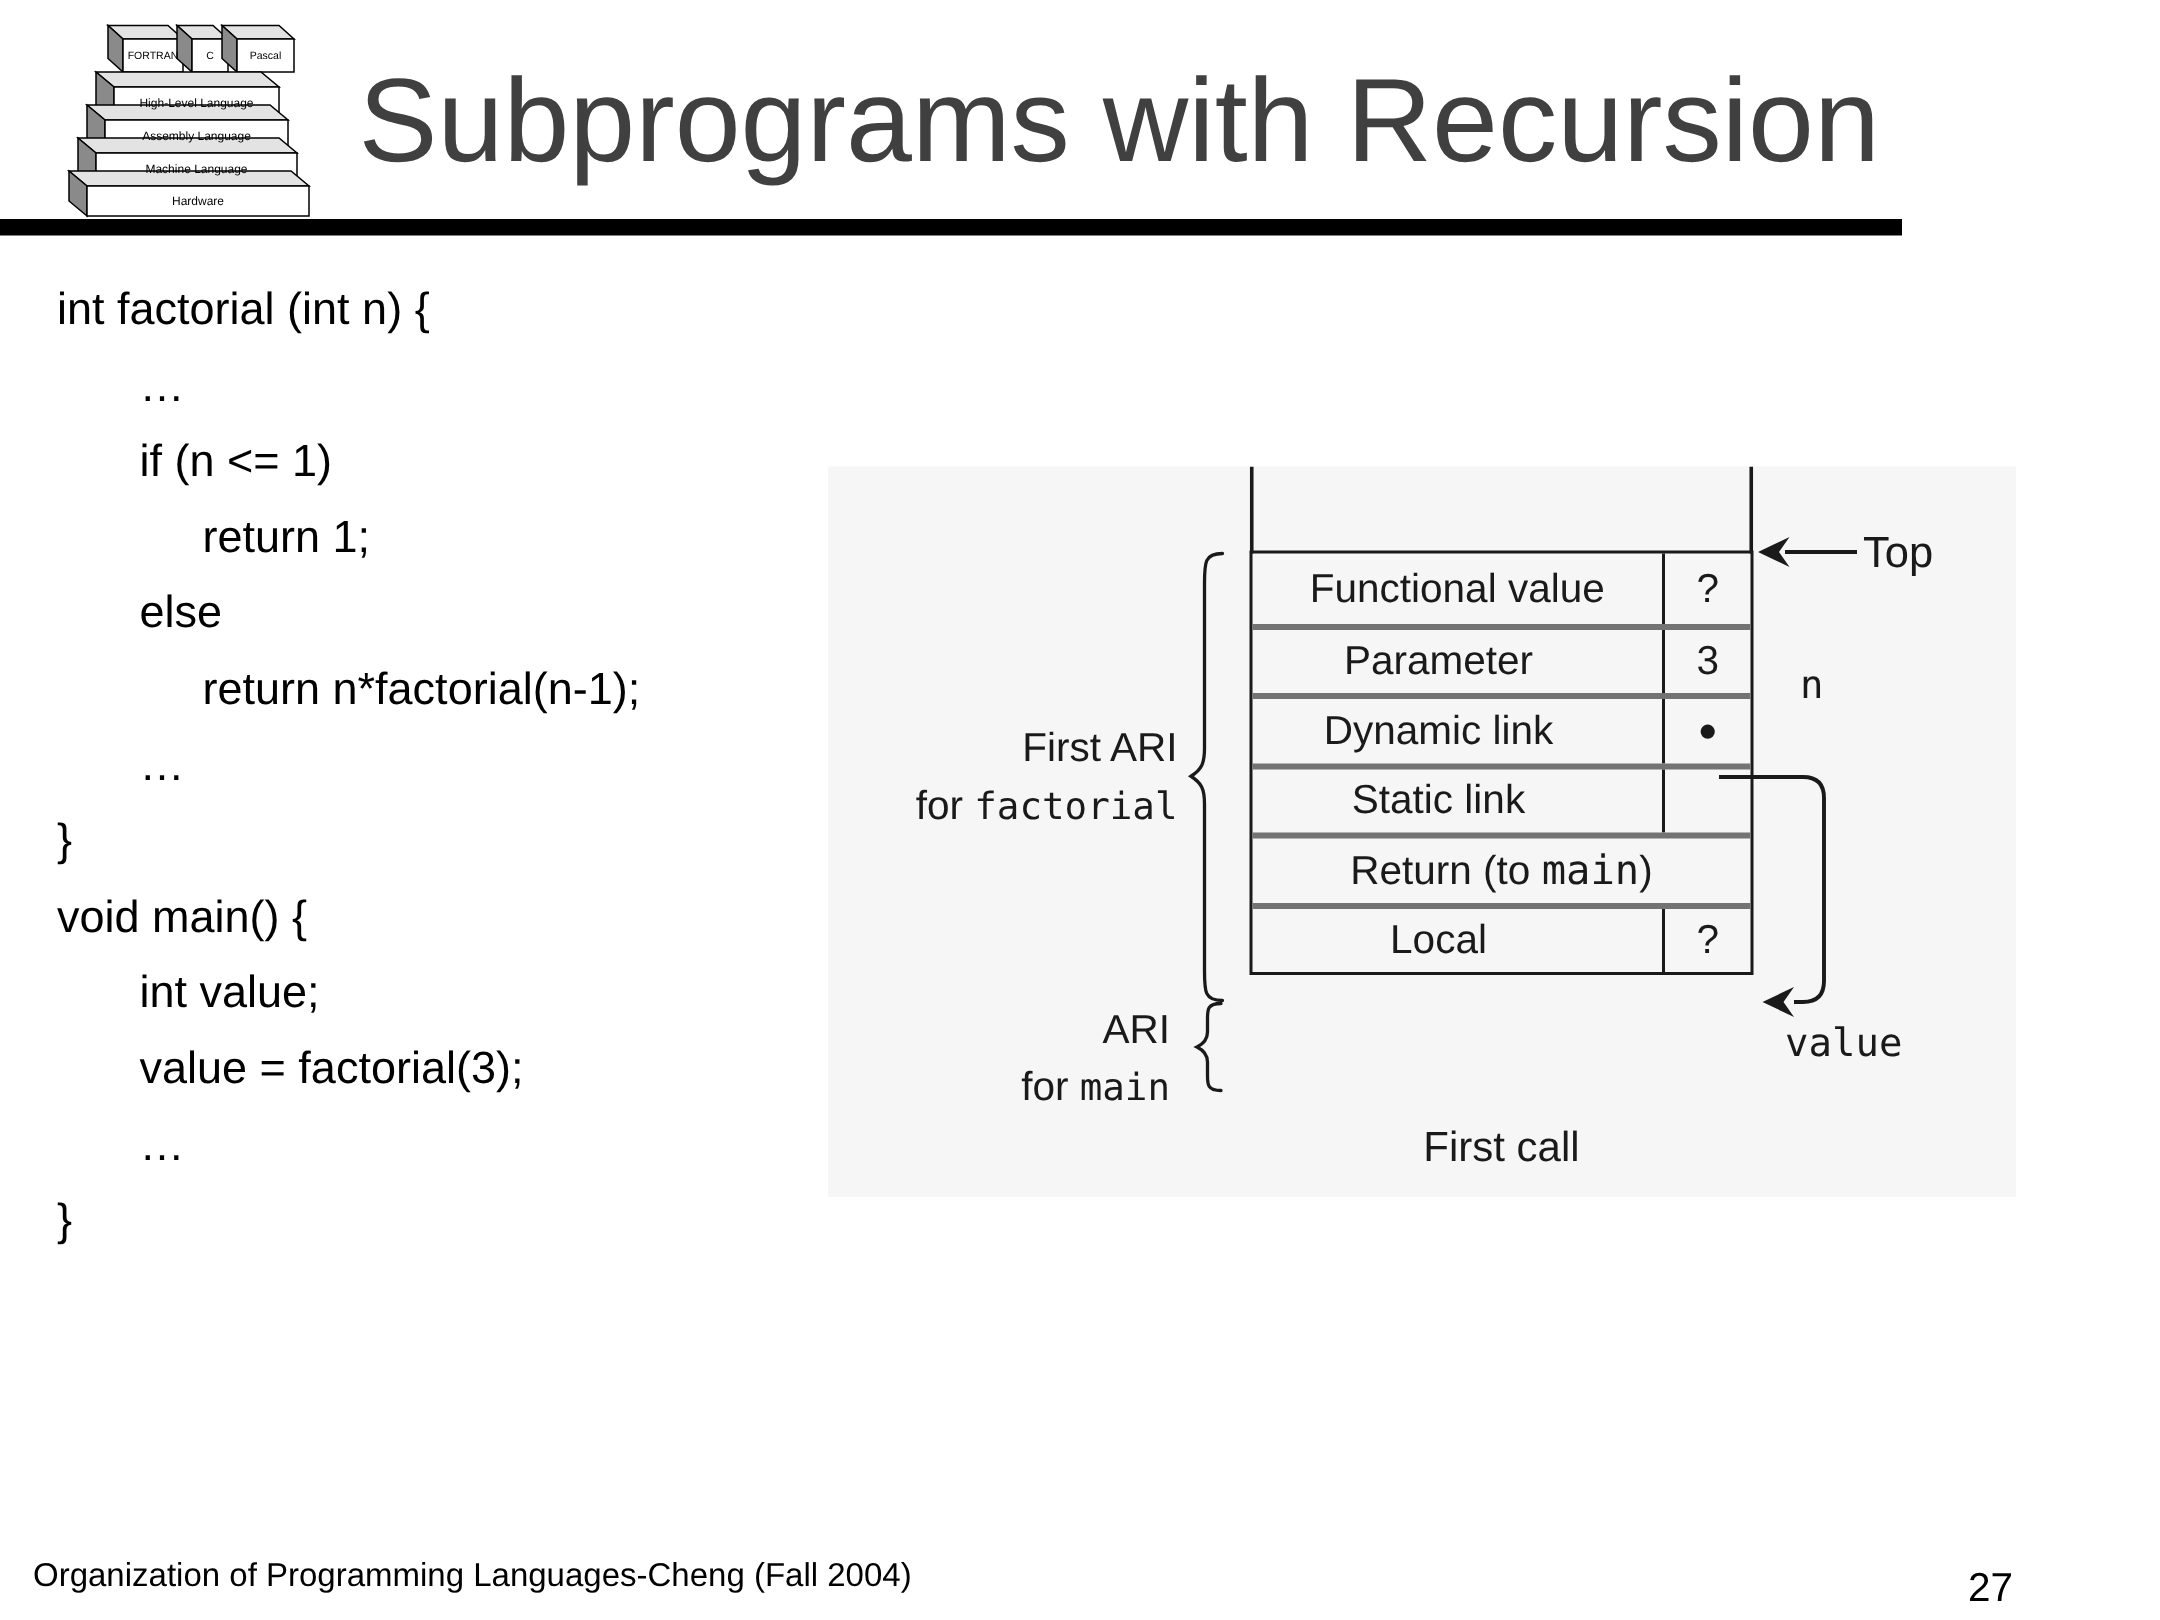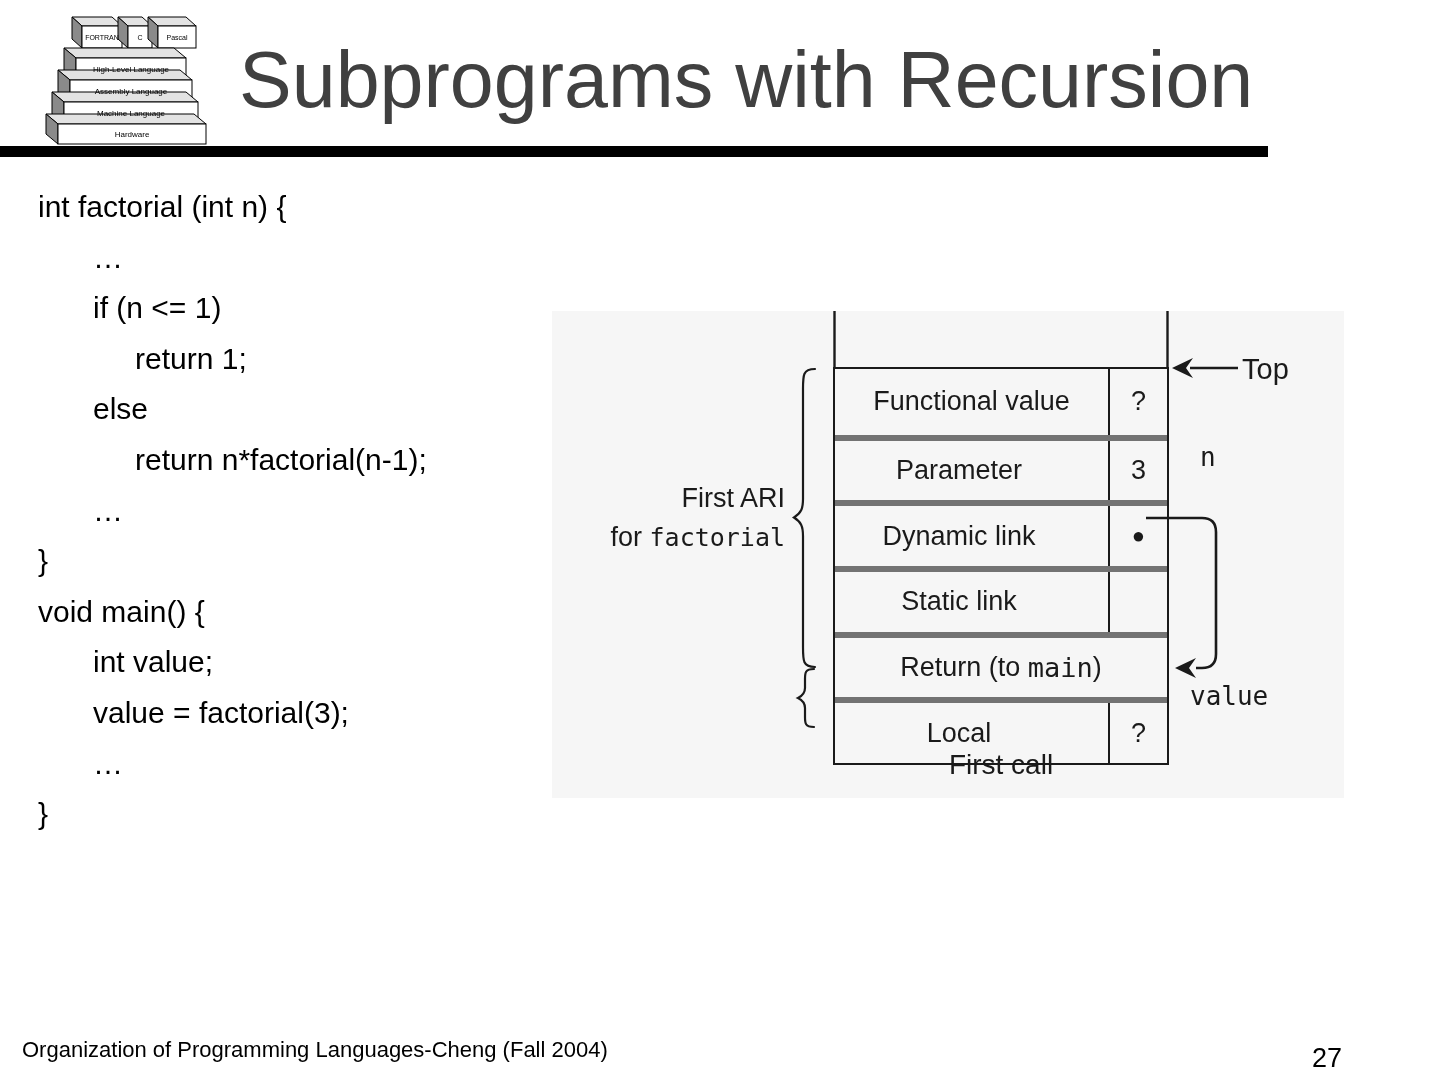--- a/index.html
+++ b/index.html
@@ -15,25 +15,25 @@
 
   
   .code{position:absolute;left:38px;top:182px;font-size:30px;line-height:50.6px;color:#000;}
   .code-line{white-space:pre;}
   .code-line[data-indent="1"]{padding-left:55px;}
   .code-line[data-indent="2"]{padding-left:97px;}
 
   
   .diagram{position:absolute;left:552px;top:311px;width:792px;height:487px;background:#f6f6f6;color:#1a1a1a;}
   .overlay{position:absolute;left:0;top:0;width:792px;height:487px;pointer-events:none;}
-  .stack-table{position:absolute;left:281px;top:56px;width:336px;height:398px;
+  .stack-table{position:absolute;left:281px;top:56px;width:336px;height:283px;
                border:2px solid #1a1a1a;box-sizing:border-box;display:grid;
                grid-template-rows:repeat(6,1fr);background:transparent;}
   .srow{display:flex;align-items:stretch;}
-  .srow + .srow{border-top:6px solid #737373;gap:25px;}
+  .srow + .srow{border-top:4px solid #737373;gap:25px;}
   .cell-label{flex:1;display:flex;align-items:center;justify-content:center;
               font-size:27px;white-space:pre;}
   .cell-value{width:57px;border-left:2px solid #1a1a1a;display:flex;align-items:center;
               justify-content:center;font-size:27px;}
   .return-row .cell-label{flex:1;}
   .dotcell{font-size:22px;line-height:1;}
   .dlabel{position:absolute;font-size:27px;line-height:39px;}
   .lbl-first-ari{left:0;top:168px;width:233px;text-align:right;}
   .lbl-main-ari{left:0;top:356px;width:228px;text-align:right;line-height:38px;}
   .dlabel .mono{font-size:25px;}
@@ -164,20 +164,24 @@
         <div class="cell-label">Local</div>
         <div class="cell-value">?</div>
       </div>
     </div>
 
     <div class="dlabel lbl-first-ari">
       <div>First ARI</div>
       <div><span>for </span><span class="mono">factorial</span></div>
     </div>
 
+    <div class="dlabel lbl-main-ari">
+      <div>ARI</div>
+      <div><span>for </span><span class="mono">main</span></div>
+    </div>
 
     <div class="dlabel lbl-top">Top</div>
     <div class="ann ann-n">n</div>
     <div class="ann ann-value">value</div>
     <div class="dlabel lbl-first-call">First call</div>
   </div>
 
   <div class="footer-text">Organization of Programming Languages-Cheng (Fall 2004)</div>
   <div class="page-number">27</div>
 

